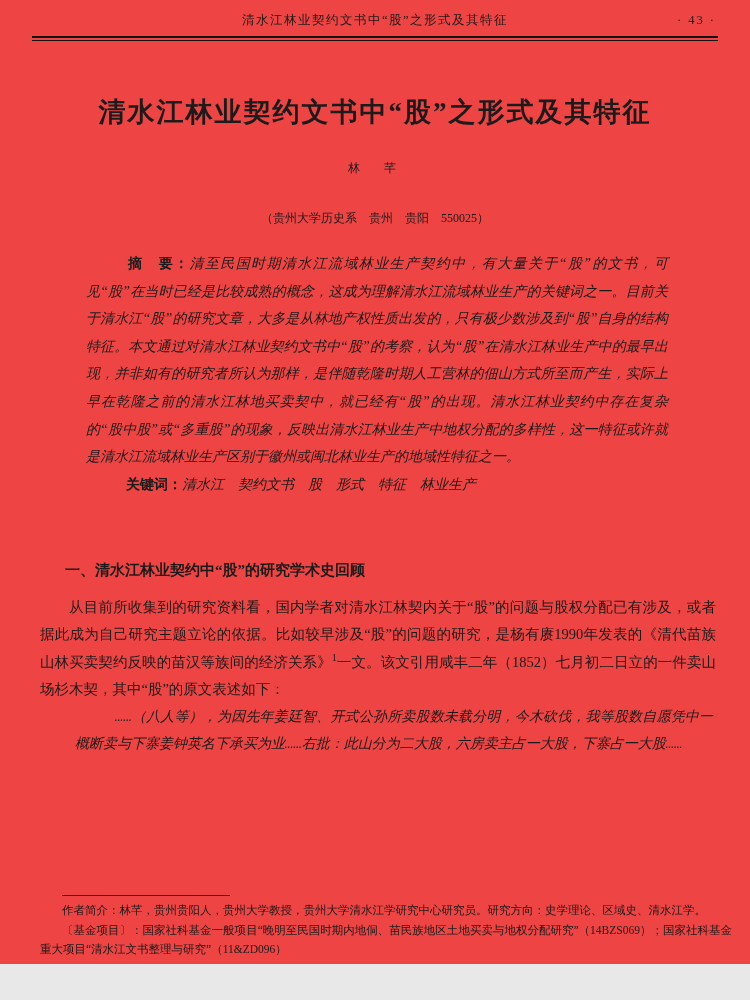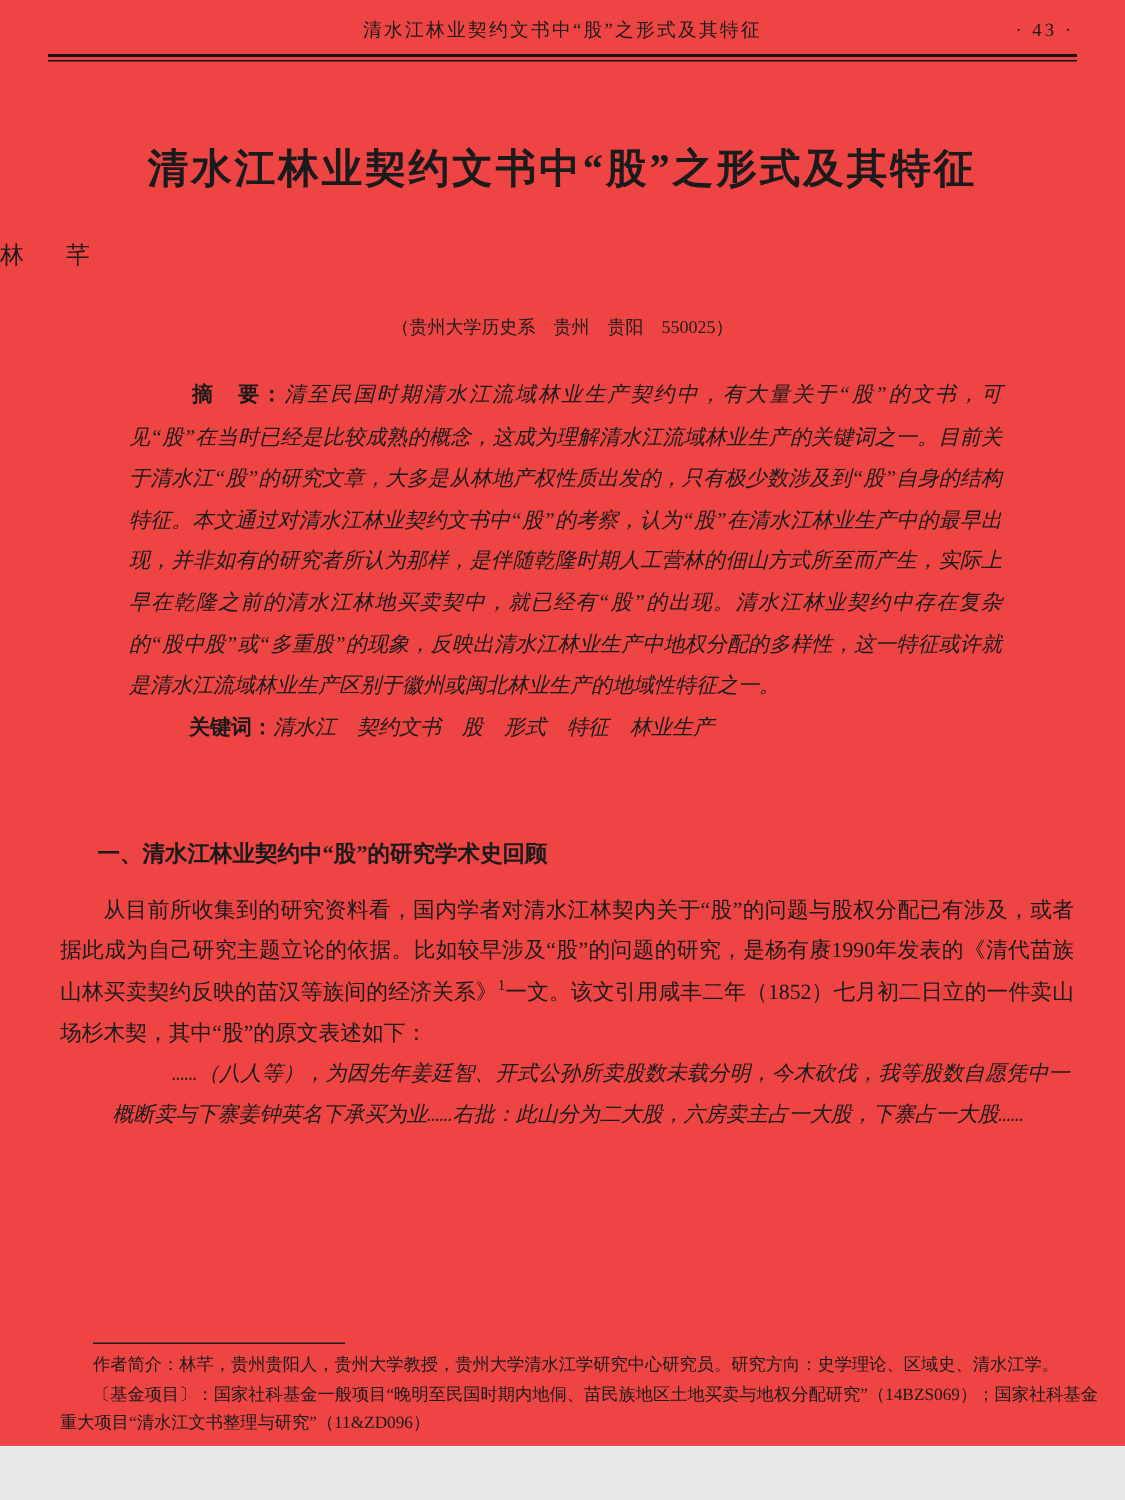--- a/index.html
+++ b/index.html
@@ -10,29 +10,29 @@
   }
   
   .running-header { position:absolute; top:12px; left:32px; right:32px; height:20px; font-size:12.5px; }
   .rh-title { width:100%; text-align:center; letter-spacing:1.5px; }
   .rh-page { position:absolute; right:2px; top:1px; letter-spacing:2px; }
   .top-rule { position:absolute; top:36px; left:32px; right:32px; height:2px;
     border-top:2.5px solid #141414; border-bottom:1px solid #141414; }
   
   .art-title { position:absolute; top:94px; left:0; width:100%; text-align:center;
     font-size:27px; font-weight:bold; letter-spacing:2px; }
-  .art-author { position:absolute; top:160px; left:0; width:100%; text-align:left;
-    font-size:16px; letter-spacing:6px; }
+  .art-author { position:absolute; top:160px; left:0; width:100%; text-align:center;
+    font-size:12px; letter-spacing:6px; }
   .art-affil { position:absolute; top:210px; left:0; width:100%; text-align:center; font-size:12px; }
   
   .front { position:absolute; top:250px; left:86px; width:582px; font-size:14px;
     line-height:27.6px; text-align:justify; }
   .front p { margin:0; }
   .abstract-text, .kw-values, .quote { font-style:italic; }
-  .label-hei { font-family:Liberation Mono, monospace; font-weight:bold; font-style:normal; }
+  .label-hei { font-family:Liberation Serif, serif; font-weight:bold; font-style:normal; }
   .abstract-para { text-indent:42px; }
   .meta-line { padding-left:40px; }
   .doi-line { padding-left:40px; font-size:13px; font-style:normal; }
   
   .section { position:absolute; top:557px; left:40px; width:676px; font-size:14.5px;
     line-height:27.5px; text-align:justify; }
   .section-h { font-size:15px; margin:0 0 9px 0; padding-left:25px;
     font-family:Liberation Serif, serif; font-weight:bold; }
   .body-para { margin:0; text-indent:29px; }
   .quote { margin:0 0 0 35px; width:638px; text-indent:40px; font-size:14px; line-height:27.5px;font-family:Liberation Mono, monospace; }

